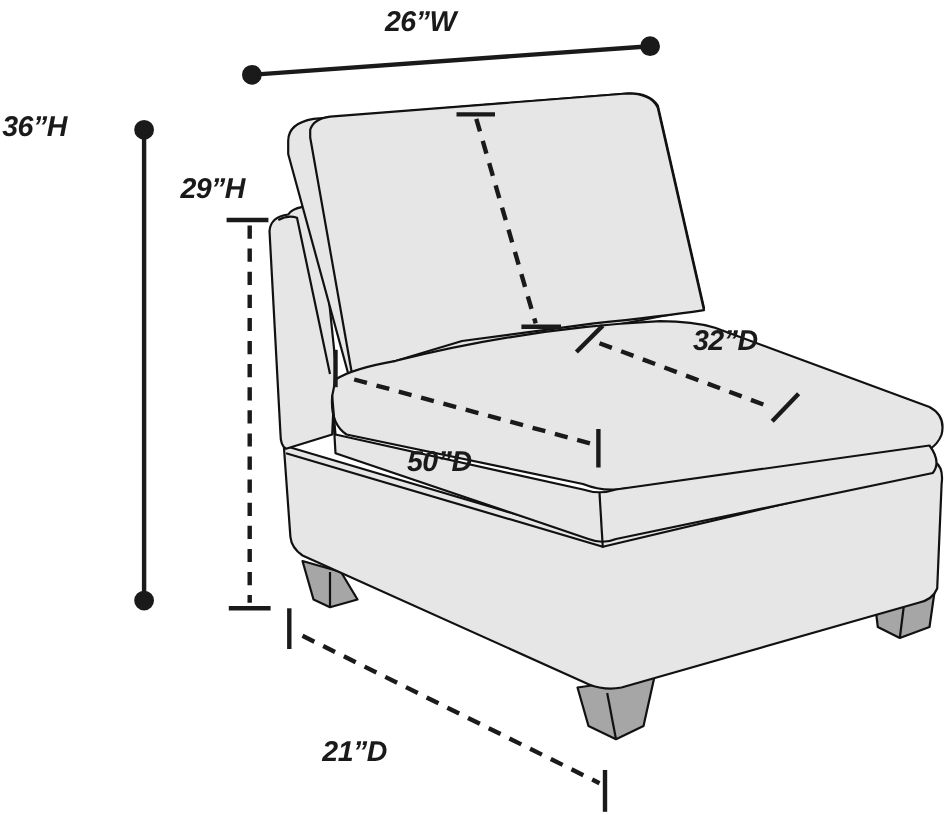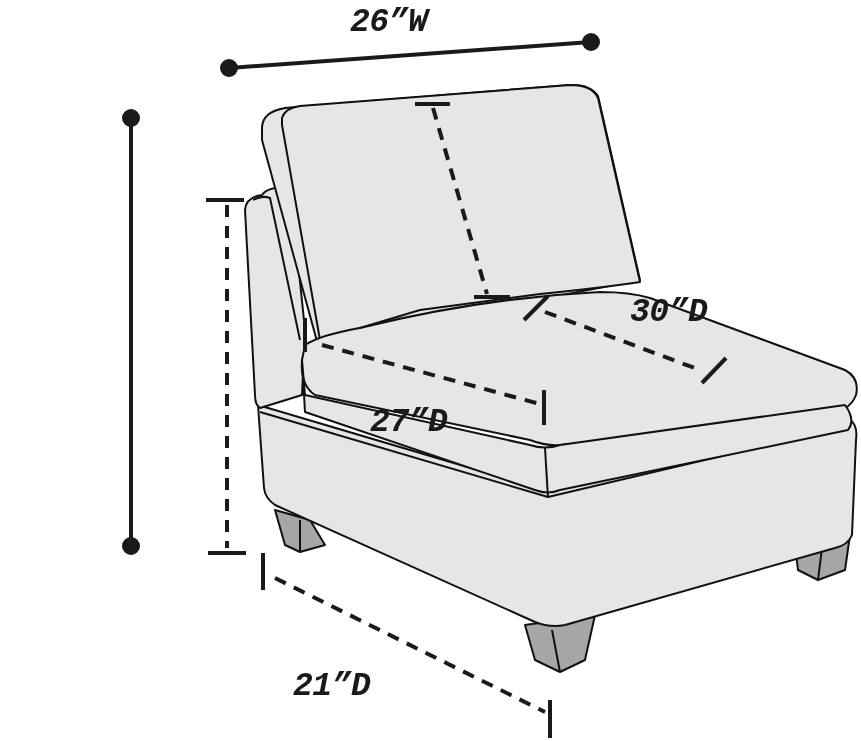--- a/index.html
+++ b/index.html
@@ -1,24 +1,24 @@
 <!DOCTYPE html>
 <html><head>
 <meta charset="utf-8">
 <style>
   html, body { margin: 0; padding: 0; background: #ffffff; }
   body { width: 861px; height: 741px; overflow: hidden; position: relative; }
   #stage { position: absolute; left: 0; top: 0; width: 861px; height: 741px; }
   svg { position: absolute; left: 0; top: 0; }
   .lbl {
     position: absolute;
-    font-family: Liberation Mono, monospace;
+    font-family: Liberation Sans, sans-serif;
     font-weight: bold;
     font-style: italic;
-    font-size: 33px;
+    font-size: 26px;
     color: #1a1a1a;
     letter-spacing: -0.5px;
     white-space: nowrap;
     line-height: 1;
   }
 </style>
 </head>
 <body>
 
 <div id="stage">
@@ -96,16 +96,18 @@
 
       <g>
         <line x1="263" y1="553" x2="263" y2="590"></line>
         <line x1="275" y1="578" x2="545" y2="712" stroke-dasharray="12,9"></line>
         <line x1="550" y1="700" x2="550" y2="738"></line>
       </g>
     </g>
   </svg>
 
   <div class="lbl" style="left:350px; top:6px;">26”W</div>
-  <div class="lbl" style="left:630px; top:296px;">30”D</div>
-  <div class="lbl" style="left:370px; top:406px;">27”D</div>
+  <div class="lbl" style="left:2px; top:102px;">36”H</div>
+  <div class="lbl" style="left:164px; top:158px;">29”H</div>
+  <div class="lbl" style="left:630px; top:296px;">32”D</div>
+  <div class="lbl" style="left:370px; top:406px;">50”D</div>
   <div class="lbl" style="left:293px; top:670px;">21”D</div>
 </div>
 
 </body></html>

